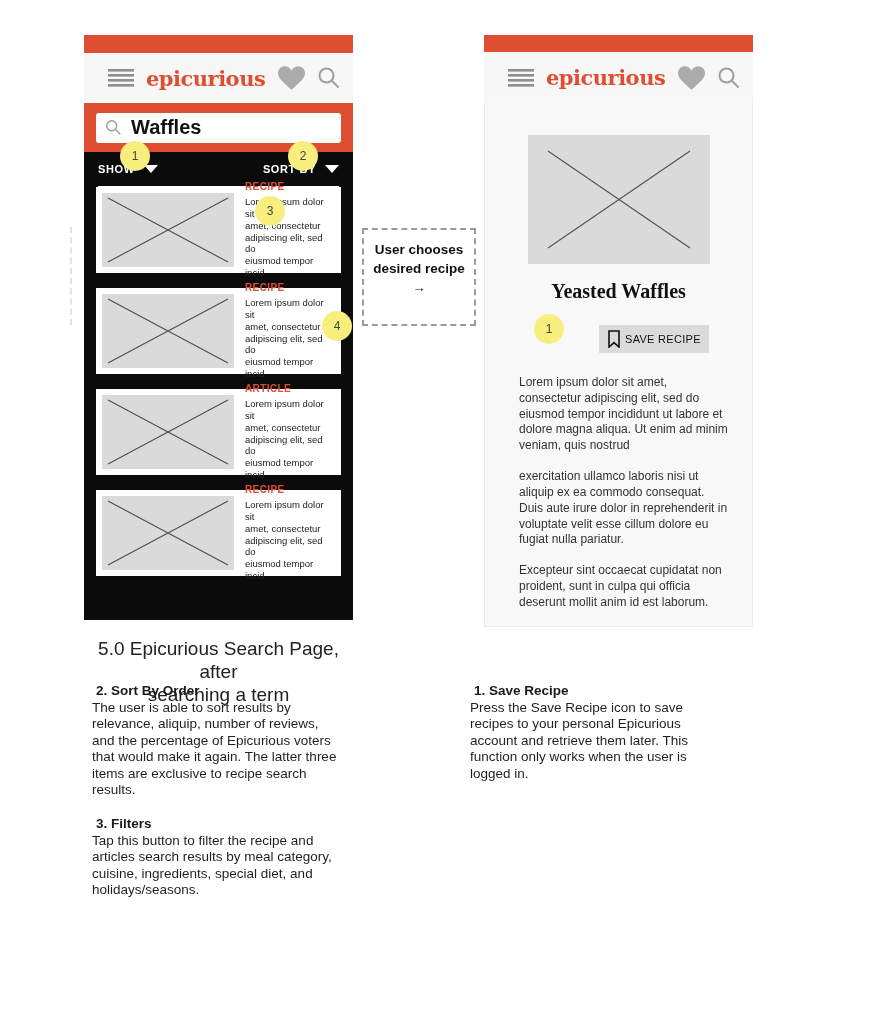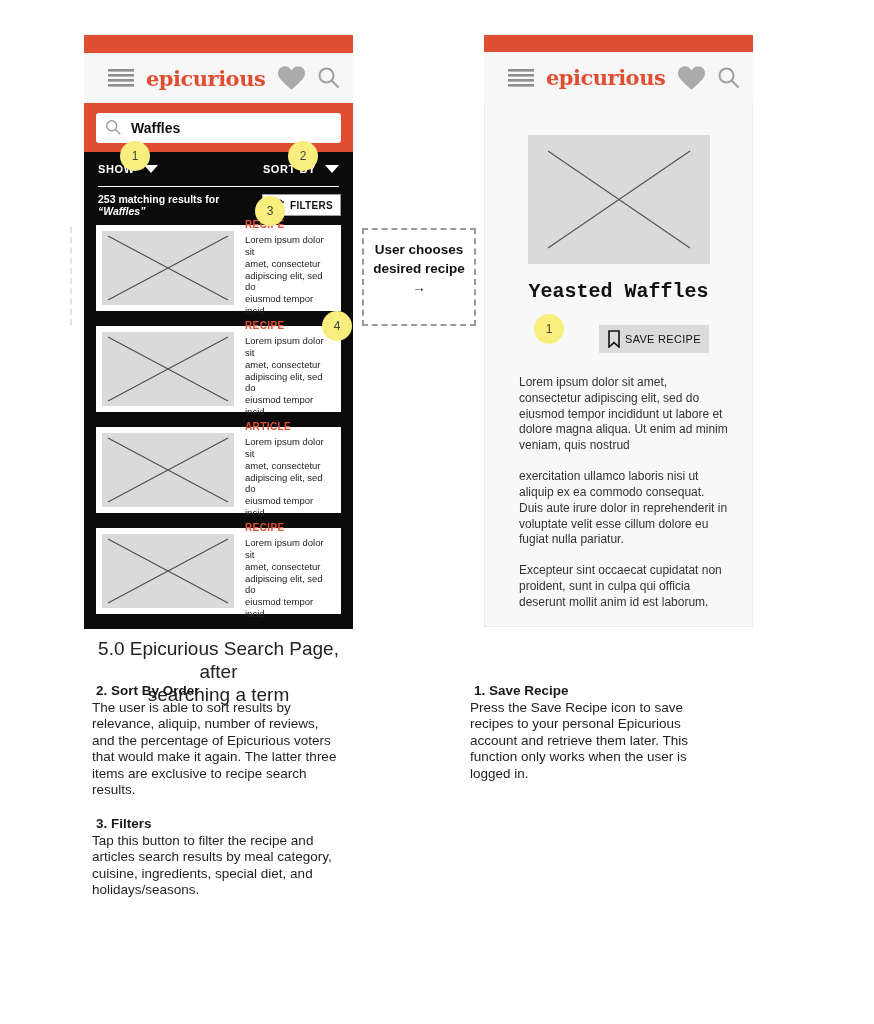--- a/index.html
+++ b/index.html
@@ -15,21 +15,21 @@
   .appheader{height:50px;background:#F7F7F7;flex:none;display:flex;align-items:center;padding:0 12px;}
   .phone-right .appheader{height:51px;}
   .logo{font-family:"DejaVu Serif",serif;font-weight:bold;font-size:21px;color:#E04E32;
         letter-spacing:-0.5px;margin-left:12px;}
   .hdr-spacer{flex:1;}
   .hdr-icon{display:flex;align-items:center;margin-left:12px;}
 
   
   .search-section{height:49px;background:#E04E32;flex:none;display:flex;align-items:center;padding:0 12px;}
   .search-bar{flex:1;height:30px;background:#fff;border-radius:3px;display:flex;align-items:center;padding:0 9px;}
-  .search-value{font-size:14px;font-weight:bold;color:#111;margin-left:9px;}
+  .search-value{font-size:20px;font-weight:bold;color:#111;margin-left:9px;}
 
   .black-area{flex:1;background:#0B0B0B;}
   .show-sort-row{height:34px;display:flex;justify-content:space-between;align-items:center;
                  padding:0 14px;color:#fff;font-size:11px;font-weight:bold;letter-spacing:0.6px;}
   .dd{display:flex;align-items:center;gap:9px;}
   .tri{width:0;height:0;border-left:7px solid transparent;border-right:7px solid transparent;
        border-top:8px solid #fff;}
   .divider{border-top:1px solid #fff;margin:0 14px;}
   .results-row{display:flex;justify-content:space-between;align-items:center;
                padding:6px 12px 8px 14px;color:#fff;font-size:10.5px;font-weight:bold;}
@@ -39,21 +39,21 @@
   .card{height:86px;background:#fff;margin-bottom:15px;display:flex;align-items:center;padding:0 6px;}
   .ph-img{position:relative;background:#DADADA;flex:none;}
   .card .ph-img{width:132px;height:74px;}
   .card-body{padding-left:11px;}
   .card-tag{color:#E04E32;font-weight:bold;font-size:10px;letter-spacing:0.4px;margin-bottom:4px;}
   .card-text{font-size:9.5px;line-height:1.26;color:#222;white-space:pre-line;}
 
   
   .content{flex:1;background:#F8F8F8;border:1px solid #EBEBEB;border-top:none;box-sizing:border-box;}
   .hero-img{width:182px;height:129px;margin:32px auto 0 auto;}
-  .recipe-title{font-family:Liberation Mono, monospace;font-weight:bold;font-size:20px;color:#111;
+  .recipe-title{font-family:Liberation Serif, serif;font-weight:bold;font-size:20px;color:#111;
                 text-align:center;margin-top:16px;}
   .save-row{margin:22px 0 0 90px;}
   .save-btn{display:inline-flex;align-items:center;gap:4px;background:#DBDBDB;border:none;
             padding:5px 8px;font-size:11px;letter-spacing:0.3px;color:#111;
             font-family:"Liberation Sans",sans-serif;cursor:pointer;margin-left:24px;}
   .recipe-paras{margin:22px 14px 0 34px;width:230px;}
   .recipe-paras p{font-size:12px;line-height:1.32;color:#333;white-space:pre-line;margin:0 0 15px 0;}
 
   
   .badge{position:absolute;width:30px;height:30px;border-radius:50%;background:#F8EE7E;
@@ -131,34 +131,20 @@
           <span>SHOW</span>
           <span class="tri"></span>
         </span>
         <span class="dd">
           <span>SORT BY</span>
           <span class="tri"></span>
         </span>
       </div>
       <div class="divider"></div>
 
-      <div class="results-row">
-        <span><span>253 matching results for </span><i>“Waffles”</i></span>
-        <button class="filters-btn">
-          <span>
-            <svg width="15" height="12" viewBox="0 0 16 12" fill="none" stroke="#111" stroke-width="1.5">
-              <line x1="1" y1="3" x2="15" y2="3"></line>
-                <circle cx="10.5" cy="3" r="2" fill="#fff"></circle>
-              <line x1="1" y1="9" x2="15" y2="9"></line>
-                <circle cx="5.5" cy="9" r="2" fill="#fff"></circle>
-              </svg>
-          </span>
-          <span>FILTERS</span>
-        </button>
-      </div>
 
       <div class="cards">
         <div class="card">
           <div class="ph-img">
             <svg width="100%" height="100%" viewBox="0 0 132 74" preserveAspectRatio="none" stroke="#4d4d4d" stroke-width="1.1">
               <line x1="6" y1="5" x2="126" y2="69"></line>
                 <line x1="6" y1="69" x2="126" y2="5"></line>
               </svg>
           </div>
           <div class="card-body">

